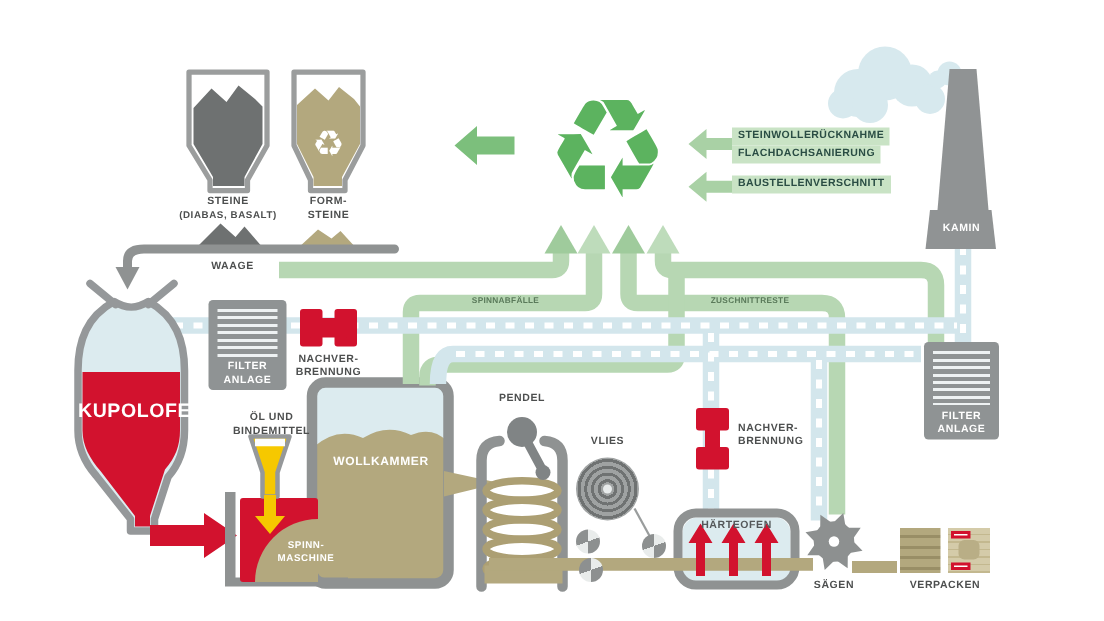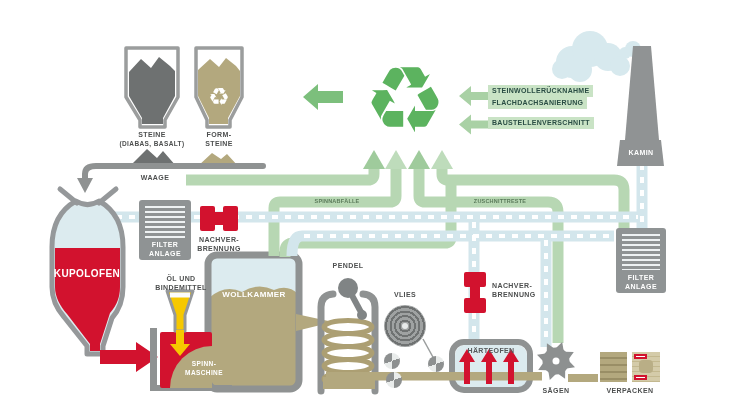--- a/index.html
+++ b/index.html
@@ -211,28 +211,28 @@
 
 <div class="chip" style="left:488px;top:85px;">STEINWOLLERÜCKNAHME</div>
 <div class="chip" style="left:488px;top:97px;">FLACHDACHSANIERUNG</div>
 <div class="chip" style="left:488px;top:117px;">BAUSTELLENVERSCHNITT</div>
 
 <div class="lbl" style="left:120px;top:130px;width:64px;">STEINE</div>
 <div class="lbl" style="left:108px;top:139px;width:88px;font-size:6.5px;">(DIABAS, BASALT)</div>
 <div class="lbl" style="left:195px;top:130px;width:48px;">FORM-</div>
 <div class="lbl" style="left:195px;top:139px;width:48px;">STEINE</div>
 <div class="lbl" style="left:125px;top:173px;width:60px;">WAAGE</div>
-<div class="lbl white" style="left:52px;top:269px;width:70px;font-size:10px;">KUPOLOFEN</div>
+<div class="lbl white" style="left:52px;top:269px;width:70px;font-size:13px;">KUPOLOFEN</div>
 <div class="lbl" style="left:188px;top:235px;width:62px;">NACHVER-</div>
 <div class="lbl" style="left:188px;top:244px;width:62px;">BRENNUNG</div>
 <div class="lbl" style="left:150px;top:274px;width:62px;">ÖL UND</div>
 <div class="lbl" style="left:150px;top:283px;width:62px;">BINDEMITTEL</div>
 <div class="lbl white" style="left:178px;top:359px;width:52px;font-size:6.5px;">SPINN-</div>
 <div class="lbl white" style="left:178px;top:368px;width:52px;font-size:6.5px;">MASCHINE</div>
-<div class="lbl white" style="left:212px;top:290px;width:84px;font-size:8px;">WOLLKAMMER</div>
+<div class="lbl white" style="left:212px;top:303px;width:84px;font-size:8px;">WOLLKAMMER</div>
 <div class="lbl" style="left:317px;top:261px;width:62px;">PENDEL</div>
 <div class="lbl" style="left:384px;top:290px;width:42px;">VLIES</div>
 <div class="lbl tiny" style="left:302px;top:197px;width:70px;">SPINNABFÄLLE</div>
 <div class="lbl tiny" style="left:465px;top:197px;width:70px;">ZUSCHNITTRESTE</div>
 <div class="lbl" style="left:455px;top:346px;width:72px;color:#55585a;">HÄRTEOFEN</div>
 <div class="lbl left" style="left:492px;top:281px;width:60px;">NACHVER-</div>
 <div class="lbl left" style="left:492px;top:290px;width:60px;">BRENNUNG</div>
 <div class="lbl" style="left:530px;top:386px;width:52px;">SÄGEN</div>
 <div class="lbl" style="left:597px;top:386px;width:66px;">VERPACKEN</div>
 <div class="lbl white" style="left:618px;top:148px;width:46px;">KAMIN</div>

